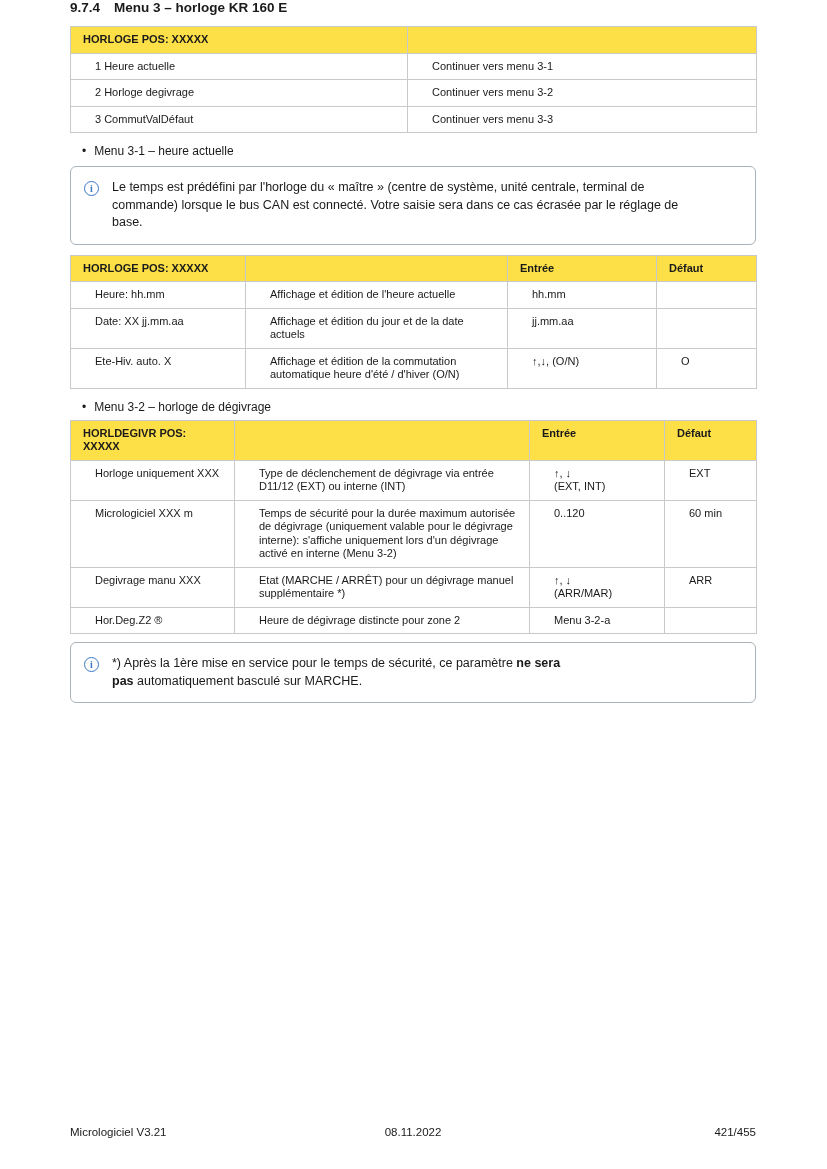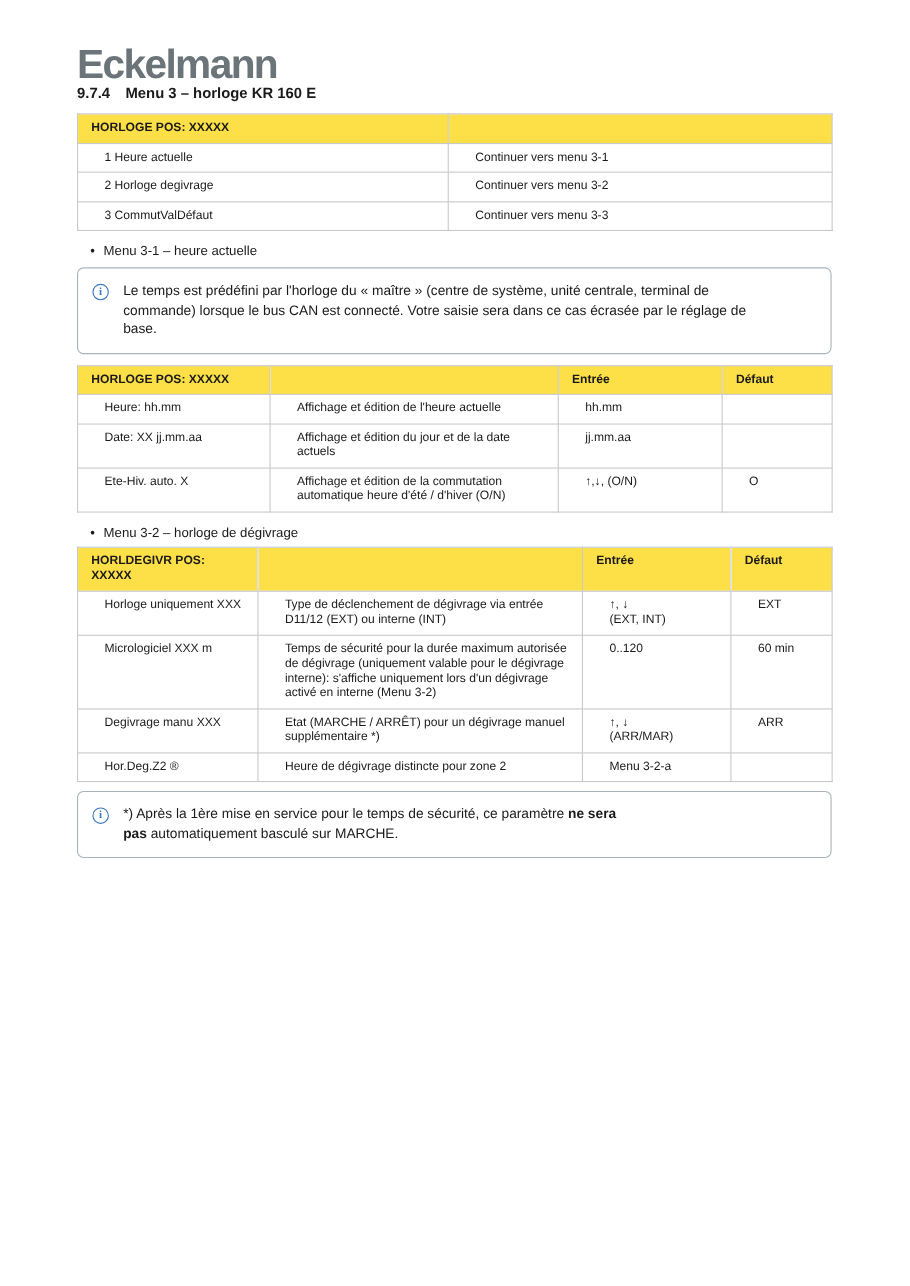--- a/index.html
+++ b/index.html
@@ -107,21 +107,20 @@
   .footer .f-left  { flex: 1; text-align: left; }
   .footer .f-mid   { flex: 1; text-align: center; }
   .footer .f-right { flex: 1; text-align: right; }
 </style>
 </head>
 <body>
 
 <div class="page">
   <div class="content">
 
-    <div class="logo">Eckelmann</div>
 
     <div class="heading">
       <span class="h-num">9.7.4</span><span>Menu 3 – horloge KR 160 E</span>
     </div>
 
     <table class="tbl-1">
       <colgroup>
           <col style="width:337px">
           <col style="width:349px">
         </colgroup>
@@ -240,13 +239,18 @@
     </tbody>
       </table>
 
     <div class="note-box">
       <span class="note-icon">i</span>
       <div class="note-text"><span>*) Après la 1ère mise en service pour le temps de sécurité, ce paramètre </span><b>ne sera</b><br><b>pas</b><span> automatiquement basculé sur MARCHE.</span></div>
     </div>
 
   </div>
 
+  <div class="footer">
+    <span class="f-left">Micrologiciel V3.21</span>
+    <span class="f-mid">08.11.2022</span>
+    <span class="f-right">421/455</span>
+  </div>
 </div>
 
 </body></html>

